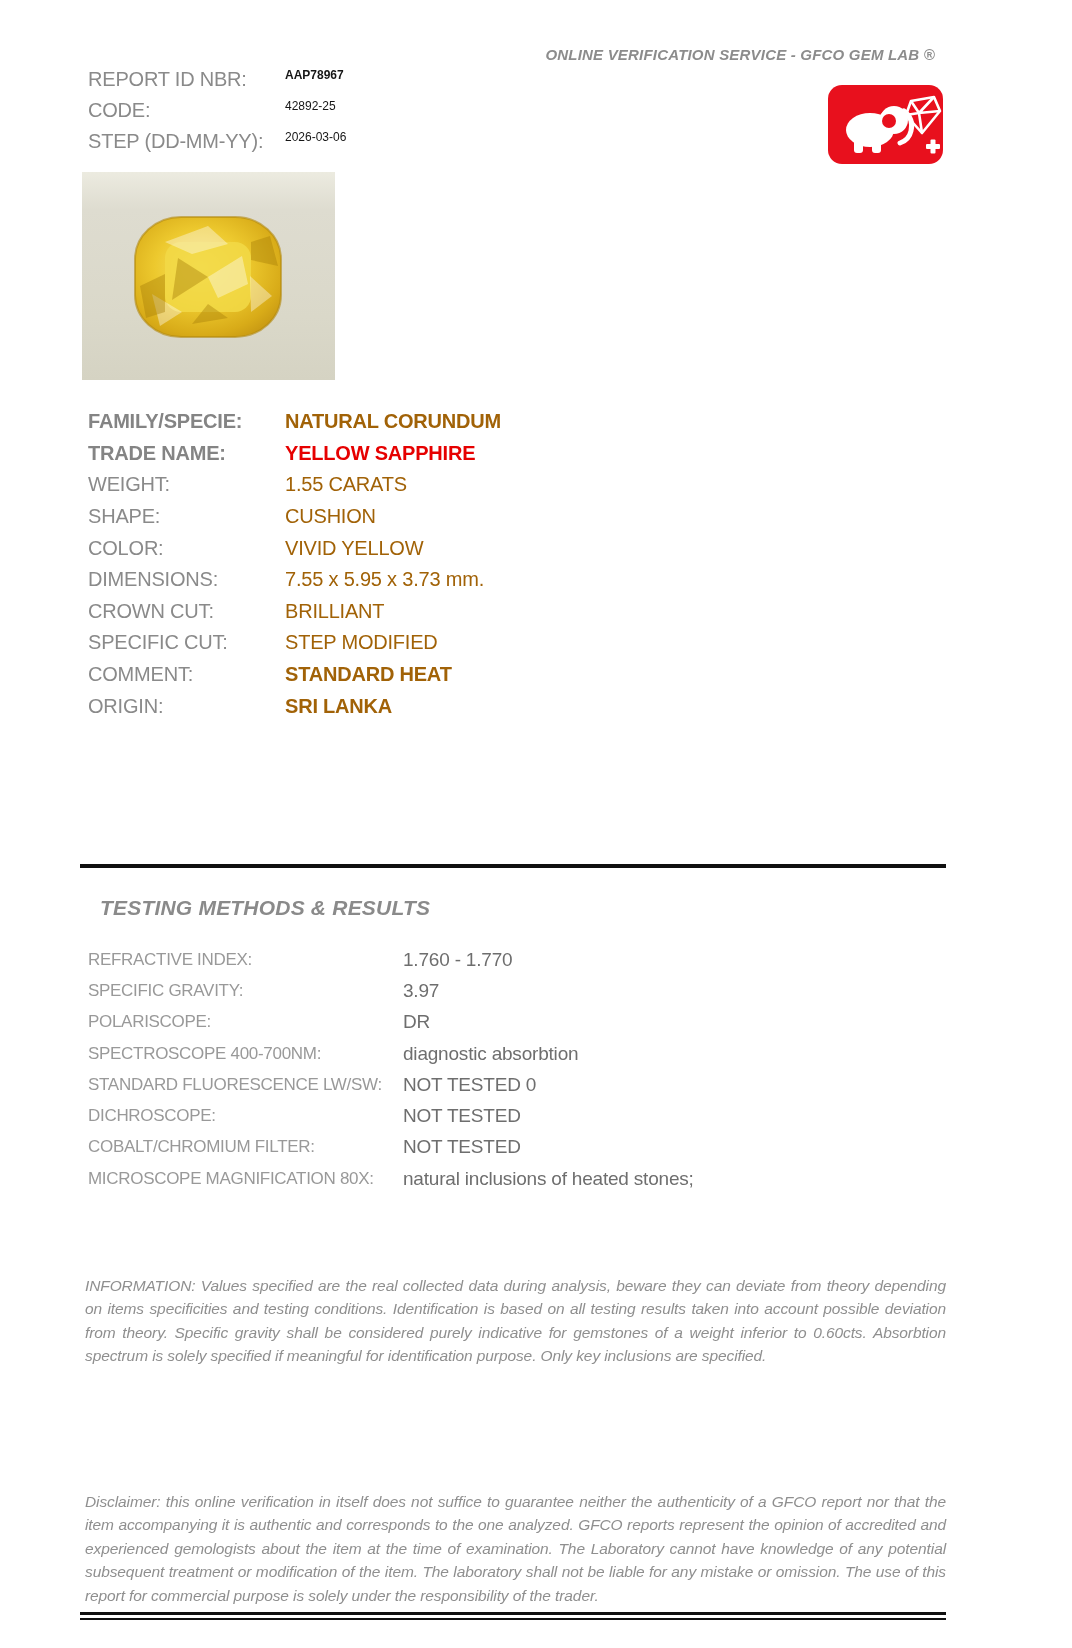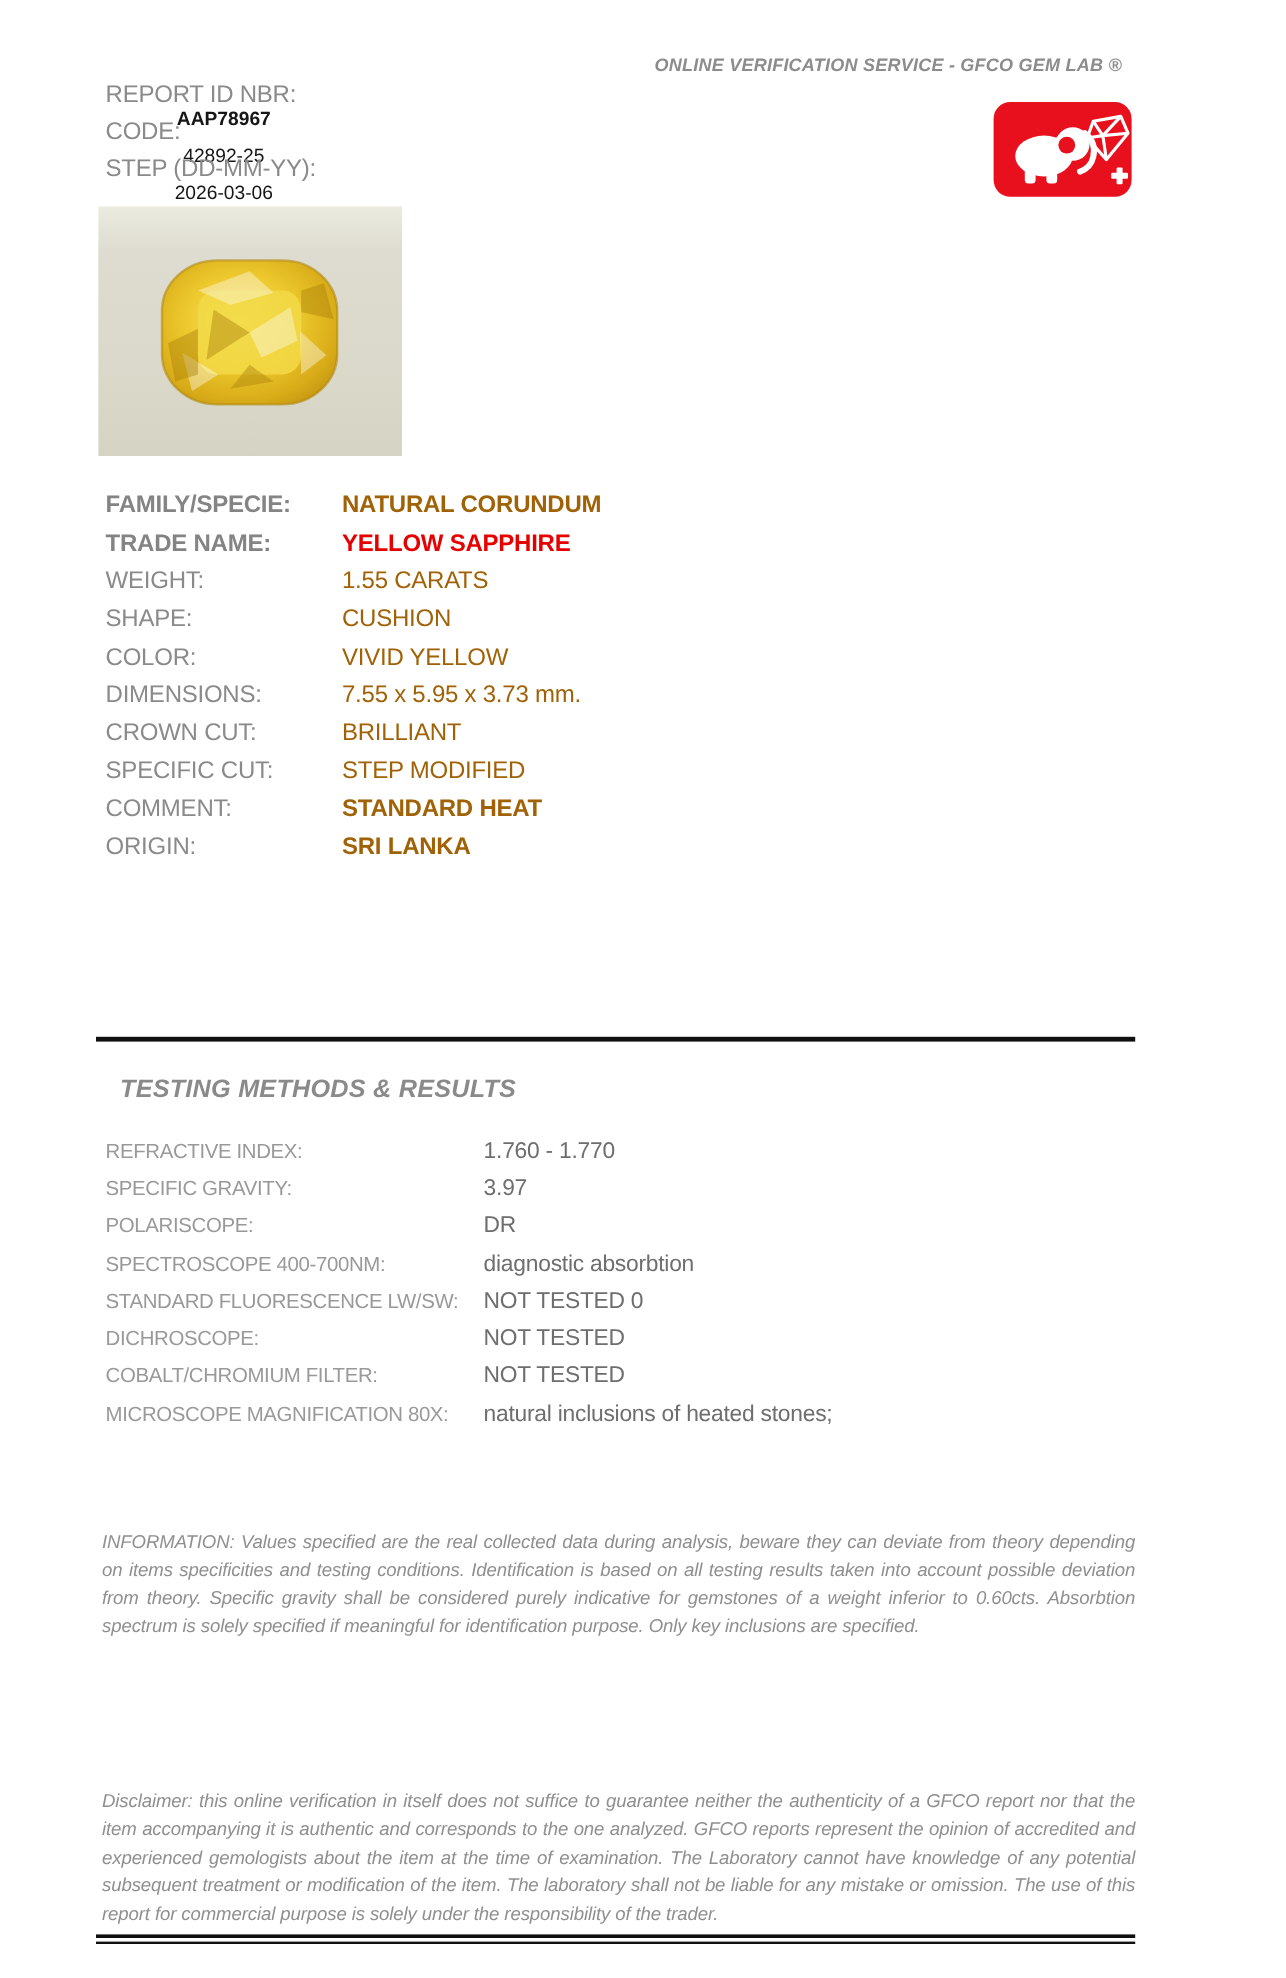--- a/index.html
+++ b/index.html
@@ -6,23 +6,23 @@
   html,body { background:#ffffff; }
   body { font-family:"Liberation Sans", sans-serif; }
   .page { position:relative; width:1072px; height:1648px; background:#fff; overflow:hidden; }
 
   
   .service-title {
     position:absolute; top:46px; right:137px;
     font-size:15px; font-weight:bold; font-style:italic; color:#8c8c8c; letter-spacing:.2px;margin-left:45px;
   }
   .report-rows { position:absolute; top:68px; left:88px; }
-  .rrow { display:flex; height:31px; align-items:center;flex-direction:column; }
+  .rrow { display:flex; height:31px; align-items:flex-start; }
   .rrow .lbl { width:197px; font-size:20px; color:#8a8a8a; letter-spacing:-0.2px; }
-  .rrow .val { font-size:16px; color:#161616; }
+  .rrow .val { font-size:12px; color:#161616; }
   .rrow .val.bold { font-weight:bold; }
 
   .logo {
     position:absolute; top:85px; left:828px; width:115px; height:79px;
     background:#e8101d; border-radius:14px;
   }
   .logo svg { width:100%; height:100%; display:block; }
 
   
   .photo {

